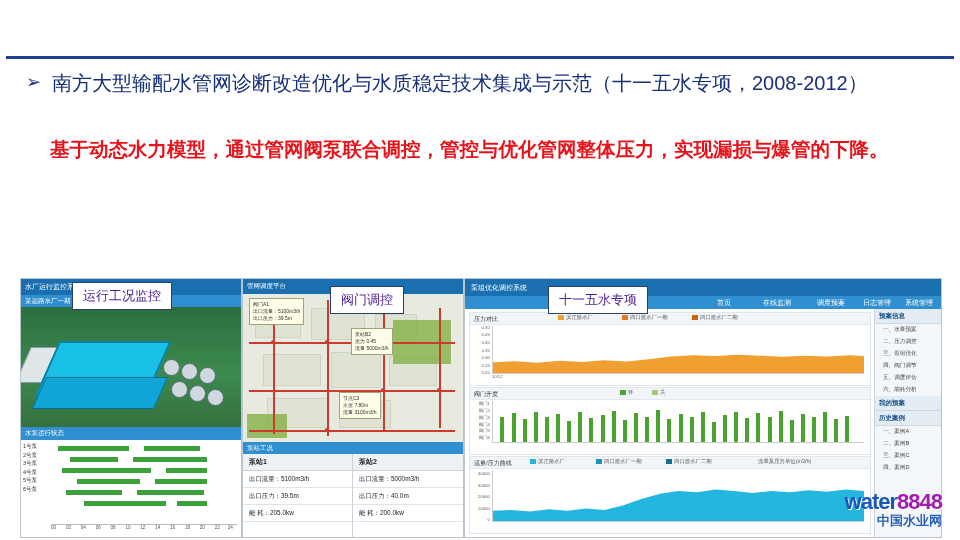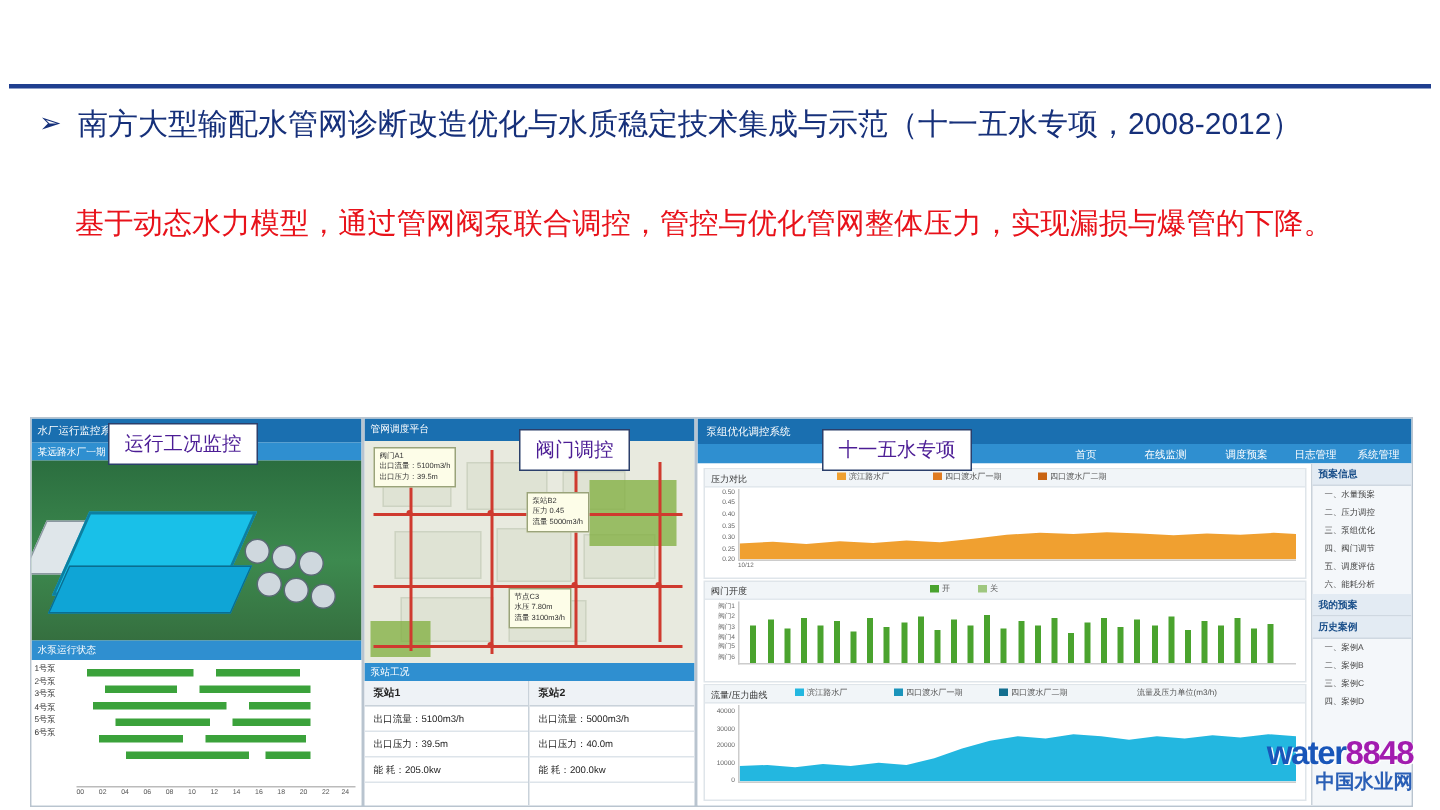--- a/index.html
+++ b/index.html
@@ -26,21 +26,21 @@
     position:absolute;left:26px;top:70px;width:910px;
     font-size:20px;color:#16307a;line-height:1.32;
   }
   .bullet .arrow{
     position:absolute;left:0;top:1px;font-size:18px;color:#16307a;
   }
   .bullet .txt{display:block;padding-left:26px;}
 
   .redline{
     position:absolute;left:50px;top:136px;width:888px;
-    font-size:19.5px;font-weight:normal;color:#e8121a;line-height:1.42;
+    font-size:19.5px;font-weight:bold;color:#e8121a;line-height:1.42;
   }
 
   .blueline{
     position:absolute;left:22px;top:212px;width:920px;
     font-size:17px;color:#17489e;line-height:1.5;
   }
 
   
   .shots{
     position:absolute;left:20px;top:278px;width:920px;height:260px;
@@ -51,21 +51,21 @@
   .shot3{left:444px;width:476px;background:#f2f6fa;}
 
   
   .callout{
     position:absolute;z-index:20;
     background:#ffffff;border:1px solid #2b3f6b;
     font-size:13px;color:#4c1d95;
     padding:4px 10px;white-space:nowrap;text-align:right;
   }
   .callout.c1{left:72px;top:282px;}
-  .callout.c2{left:330px;top:286px;margin-left:16px;}
+  .callout.c2{left:330px;top:286px;}
   .callout.c3{left:548px;top:286px;}
 
   
   .s1-top{position:absolute;left:0;top:0;width:100%;height:16px;background:#1a6fb0;}
   .s1-top .lbl{position:absolute;left:4px;top:3px;font-size:7px;color:#fff;}
   .s1-sub{position:absolute;left:0;top:16px;width:100%;height:12px;background:#2f8fd0;}
   .s1-sub .lbl{position:absolute;left:4px;top:2px;font-size:6.5px;color:#fff;}
   .s1-canvas{position:absolute;left:0;top:28px;width:100%;height:120px;
      background:linear-gradient(180deg,#2b6e3f 0%,#3d8a4f 55%,#356f3f 100%);}
   .pool{position:absolute;left:26px;top:34px;width:108px;height:52px;

